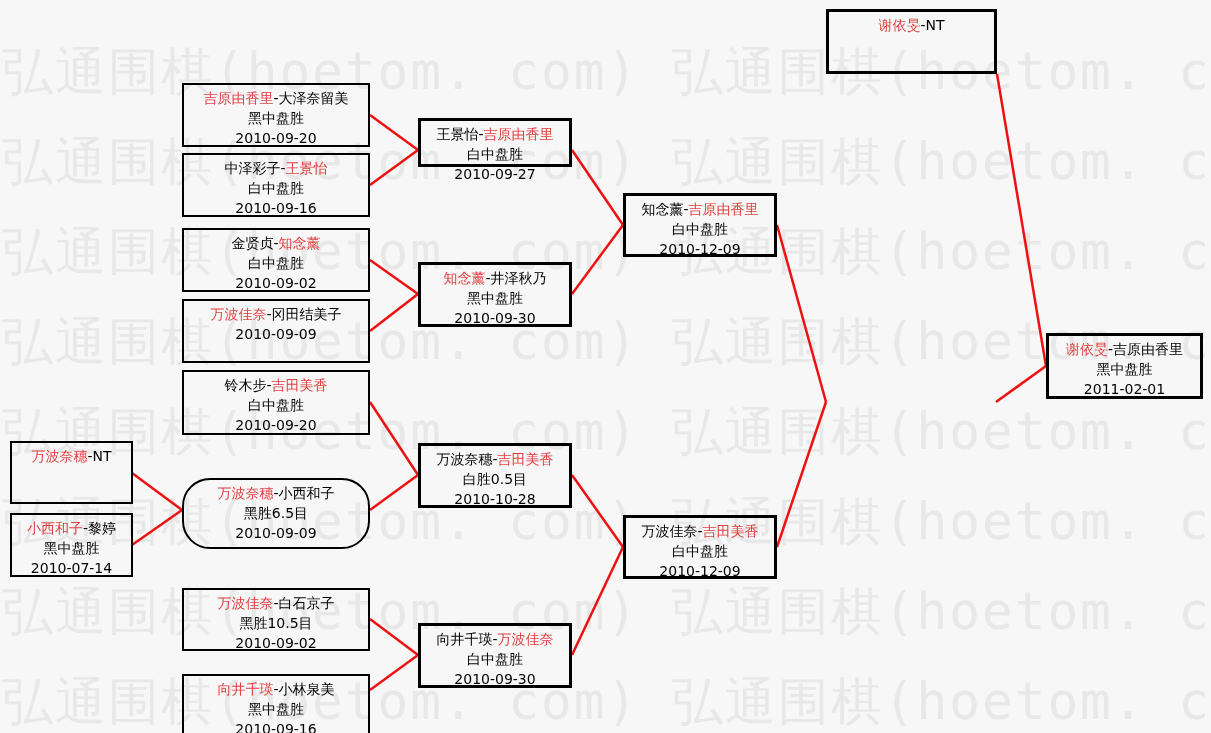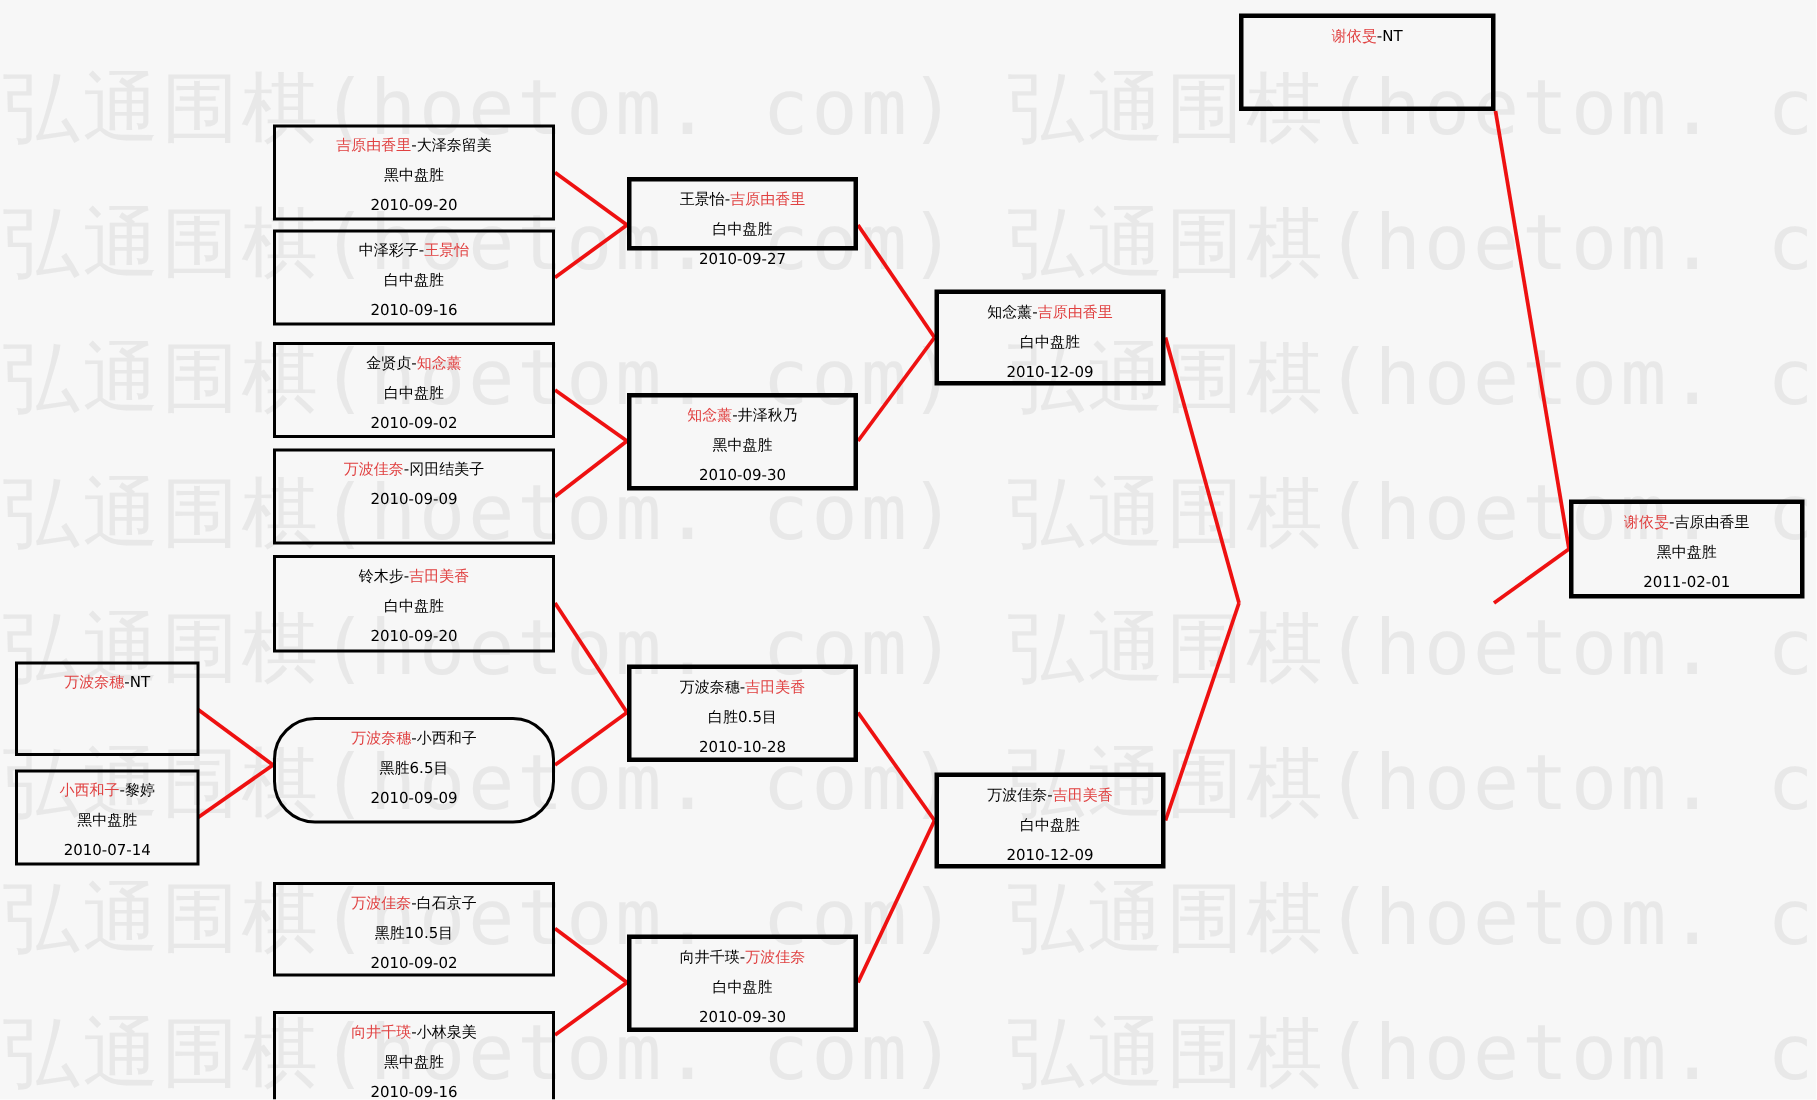--- a/index.html
+++ b/index.html
@@ -25,21 +25,21 @@
   #connectors{
     position:absolute;left:0;top:0;z-index:1;
   }
   .box{
     position:absolute;
     box-sizing:border-box;
     border-style:solid;
     border-color:#000;
     background:transparent;
     text-align:center;
-    font-size:10px;
+    font-size:14px;
     line-height:20px;
     color:#000;
     padding-top:3px;
     z-index:2;
     white-space:nowrap;
   }
   .box .l1 .win{color:var(--winner,#e04040);}
   .box .l2,.box .l3{letter-spacing:0;}
 </style>
 </head>

